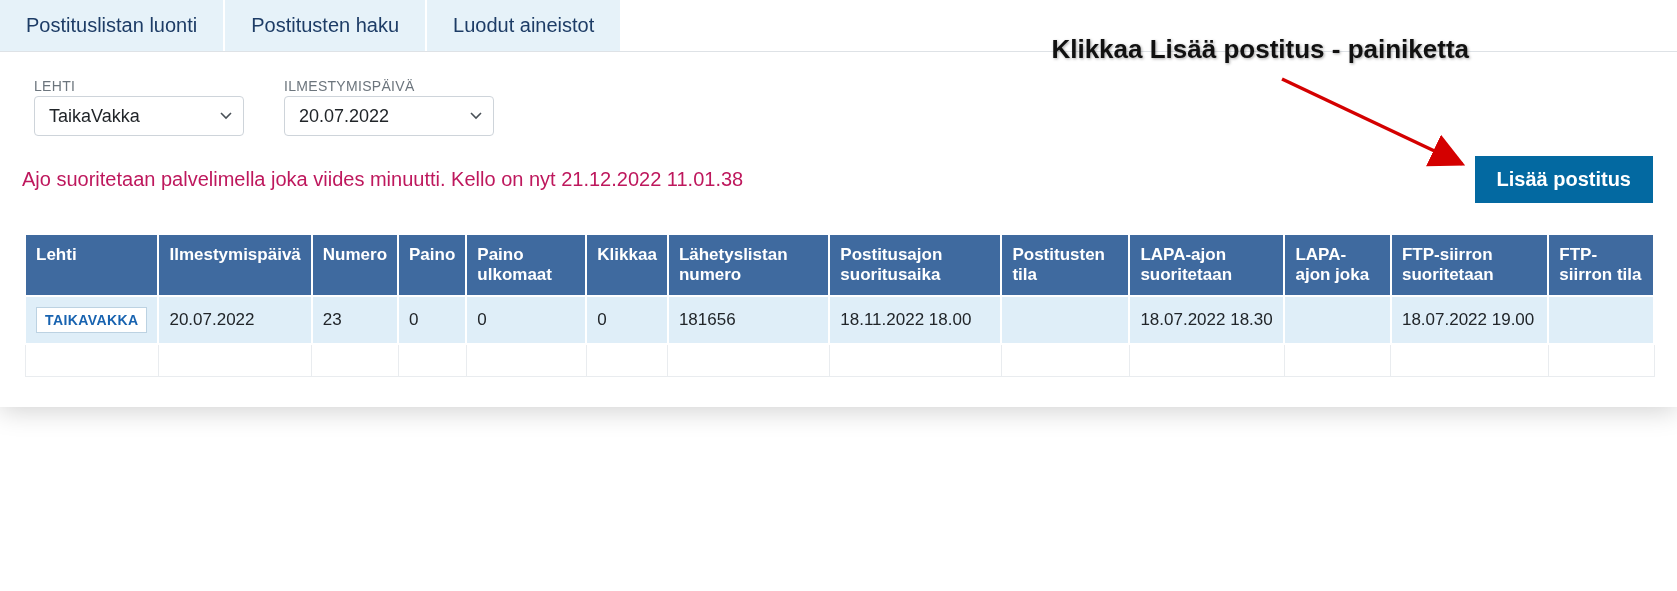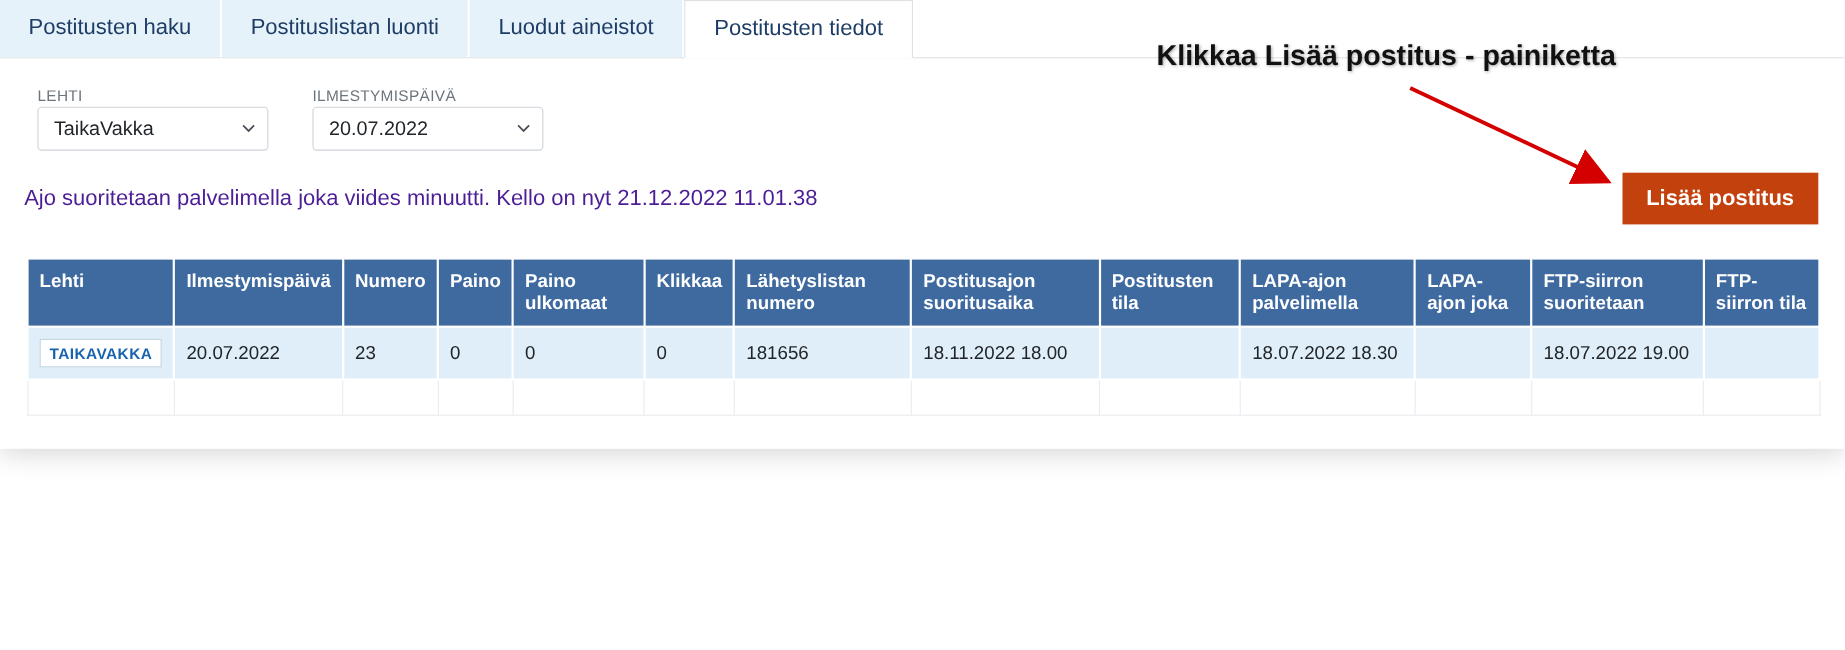--- a/index.html
+++ b/index.html
@@ -83,25 +83,25 @@
     }
     .status-row {
       display: flex;
       align-items: center;
       justify-content: space-between;
       padding: 12px 24px 10px 22px;
       font-size: 20px;
       position: relative;
     }
     .status-text {
-      color: #4c1d95;
+      color: #be185d;
       text-align: center;
     }
     .btn-primary {
-      background: #c2410c;
+      background: #0369a1;
       color: #fff;
       font-size: 20px;
       font-weight: 700;
       border: none;
       padding: 12px 22px;
       cursor: pointer;
     }
     .callout {
       position: absolute;
       right: 208px;
@@ -157,24 +157,23 @@
       letter-spacing: .4px;
     }
     .chev svg { display:block; }
   </style>
 </head>
 <body>
 
 <div class="page-panel">
 
   <div class="tabs">
+    <div class="tab">Postituslistan luonti</div>
     <div class="tab">Postitusten haku</div>
-    <div class="tab">Postituslistan luonti</div>
     <div class="tab">Luodut aineistot</div>
-    <div class="tab active">Postitusten tiedot</div>
   </div>
 
   <div class="filters">
     <div class="field">
       <span class="field-label">LEHTI</span>
       <span class="select-wrap">
         <select class="select">
           <option>TaikaVakka</option>
         </select>
         <span class="chev">
@@ -220,21 +219,21 @@
       <tr>
         <th>Lehti</th>
         <th>Ilmestymispäivä</th>
         <th>Numero</th>
         <th>Paino</th>
         <th>Paino ulkomaat</th>
         <th>Klikkaa</th>
         <th>Lähetyslistan numero</th>
         <th>Postitusajon suoritusaika</th>
         <th>Postitusten tila</th>
-        <th>LAPA-ajon palvelimella</th>
+        <th>LAPA-ajon suoritetaan</th>
         <th>LAPA-ajon joka</th>
         <th>FTP-siirron suoritetaan</th>
         <th>FTP-siirron tila</th>
       </tr>
     </thead>
     <tbody>
       <tr>
         <td><span class="badge">TAIKAVAKKA</span></td>
         <td>20.07.2022</td>
         <td>23</td>

